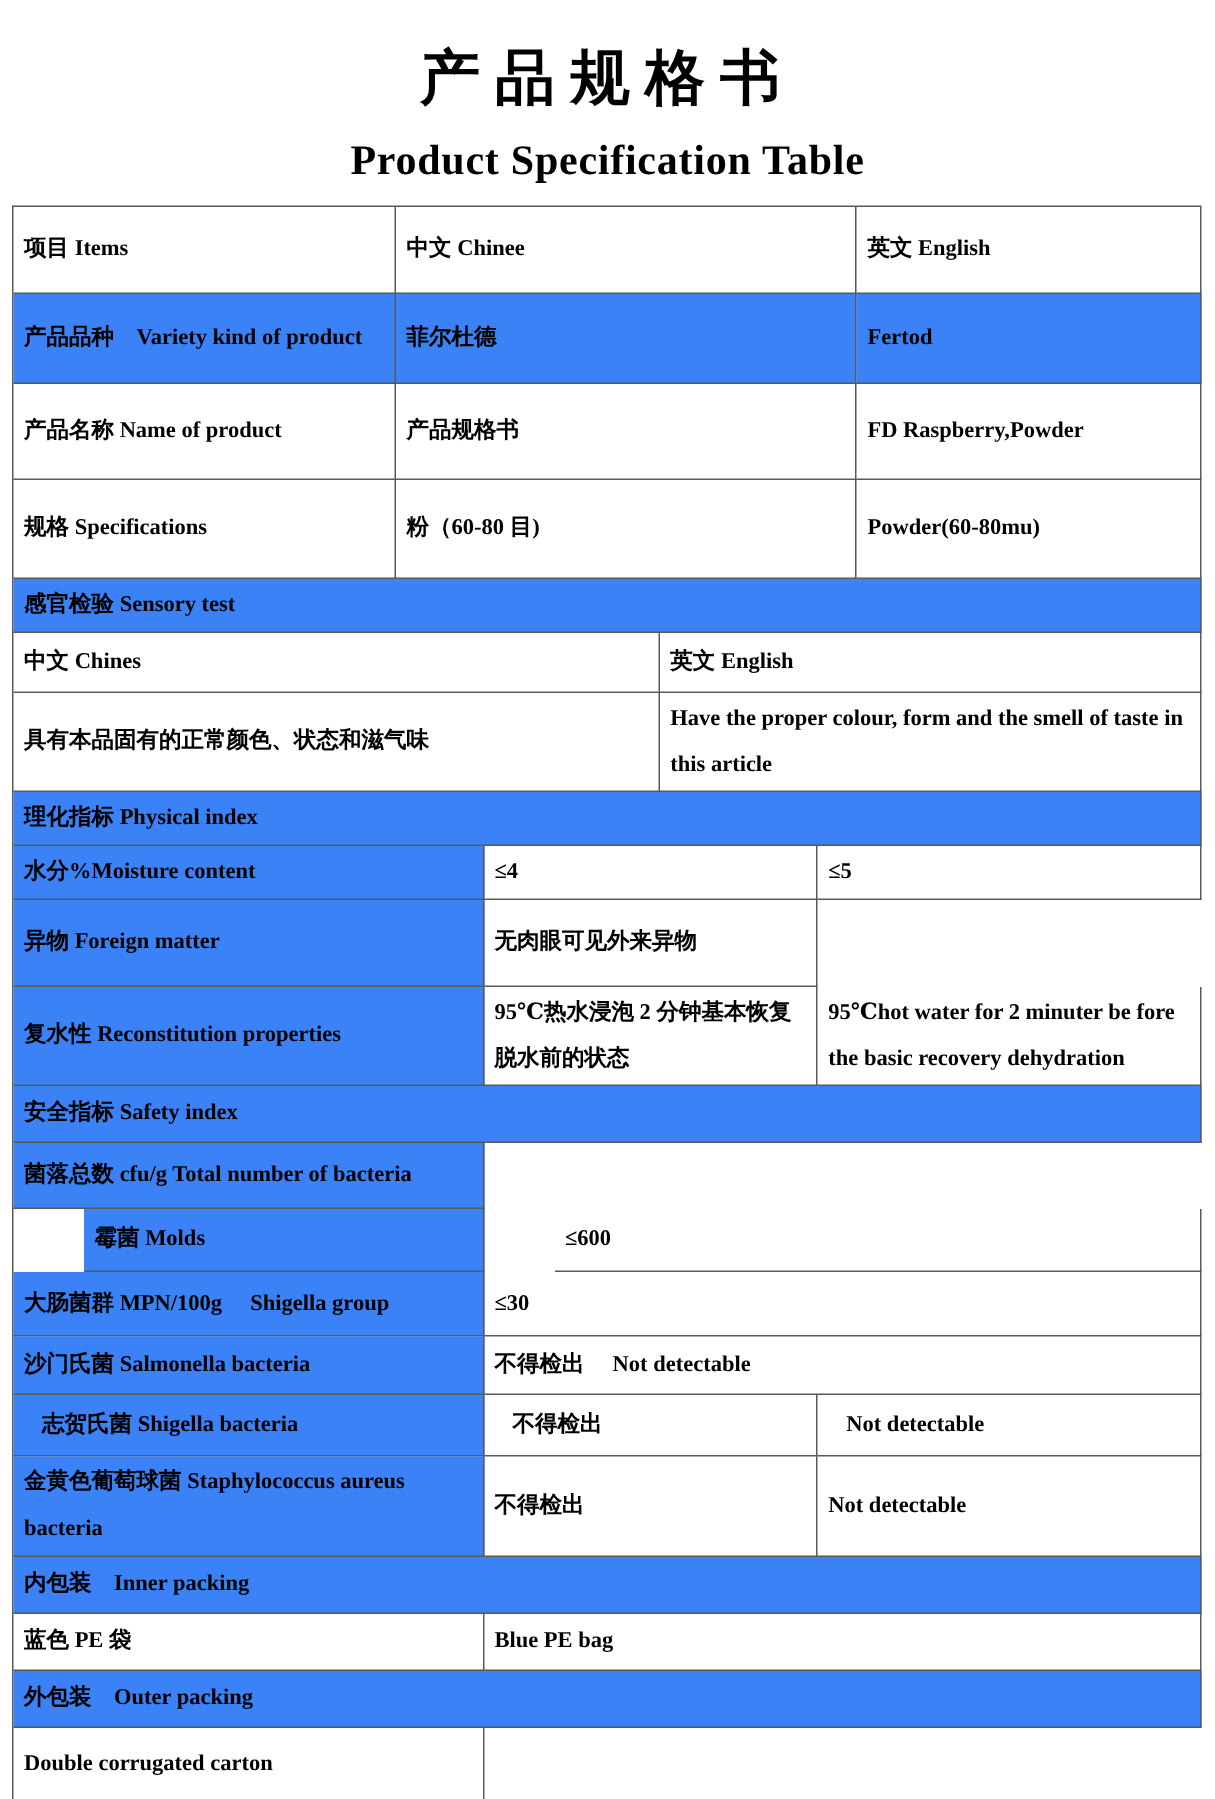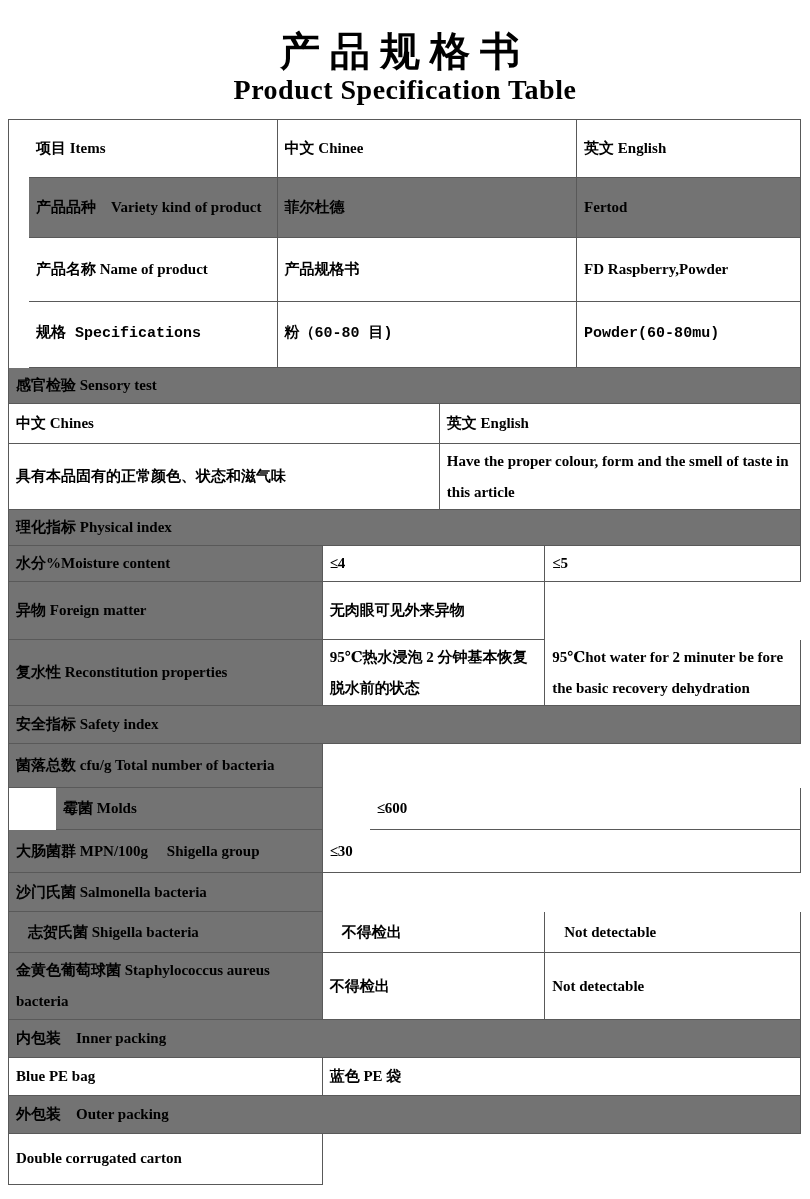--- a/index.html
+++ b/index.html
@@ -15,53 +15,54 @@
   .title-cn {
     padding-top: 6px;
     text-align: center;
     font-size: 40px;
     font-weight: bold;
     letter-spacing: 10px;
     line-height: 1.1;
     margin-top: 24px;
   }
   .title-en {
+    margin-top: 18px;
     text-align: center;
     font-size: 28px;
     font-weight: bold;
     letter-spacing: 0.5px;
   }
 
   .spec-table {
     margin: 13px 9px 0 8px;
     width: 793px;
     border-top: 1px solid #595959;
     border-left: 1px solid #595959;
   }
   .row { display: grid; }
-  .g3a { grid-template-columns: 32.2% 38.8% 29%; margin-left: 20px; }
+  .g3a { grid-template-columns: 32.2% 38.8% 29%; }
   .g2s { grid-template-columns: 54.4% 45.6%; }
   .g3b { grid-template-columns: 39.6% 28.1% 32.3%; }
   .g2b { grid-template-columns: 39.6% 60.4%; }
   .g1  { grid-template-columns: 100%; }
 
   .cell {
     border-right: 1px solid #595959;
     border-bottom: 1px solid #595959;
     display: flex;
     align-items: center;
     padding: 2px 7px;
     font-size: 15px;
     line-height: 2.05;
     overflow: hidden;
   }
-  .gray { background: #737373; }
+  .gray { background: #3b82f6; }
 
   .h58 { min-height: 58px; } .h60 { min-height: 60px; }
-  .h64 { min-height: 64px; } .h66 { min-height: 66px; font-family: Liberation Mono, monospace; }
+  .h64 { min-height: 64px; } .h66 { min-height: 66px; }
   .h32 { min-height: 32px; } .h40 { min-height: 40px; }
   .h63 { min-height: 63px; } .h35 { min-height: 35px; }
   .h34 { min-height: 34px; } .h38 { min-height: 38px; }
   .h44 { min-height: 44px; } .h42 { min-height: 42px; margin-left: 47px; }
   .h43 { min-height: 43px; } .h39 { min-height: 39px; }
   .h41 { min-height: 41px; padding-left: 19px; } .h61 { min-height: 61px; }
   .h51 { min-height: 51px; }
 </style>
 </head>
 <body>
@@ -145,41 +146,42 @@
       <div class="cell h42">≤600</div>
     </div>
 
     <div class="row g2b">
       <div class="cell h43 gray">大肠菌群 MPN/100g　 Shigella group</div>
       <div class="cell h43">≤30</div>
     </div>
 
     <div class="row g2b">
       <div class="cell h39 gray">沙门氏菌  Salmonella bacteria</div>
+      <div class="cell h39">不得检出　 Not detectable</div>
     </div>
 
     <div class="row g3b">
       <div class="cell h41 gray">志贺氏菌  Shigella bacteria</div>
       <div class="cell h41">不得检出</div>
       <div class="cell h41">Not detectable</div>
     </div>
 
     <div class="row g3b">
       <div class="cell h61 gray">金黄色葡萄球菌  Staphylococcus aureus bacteria</div>
       <div class="cell h61">不得检出</div>
       <div class="cell h61">Not detectable</div>
     </div>
 
     <div class="row g1">
       <div class="cell h38 gray">内包装　Inner packing</div>
     </div>
 
     <div class="row g2b">
+      <div class="cell h38">蓝色 PE 袋</div>
       <div class="cell h38">Blue PE bag</div>
-      <div class="cell h38">蓝色 PE 袋</div>
     </div>
 
     <div class="row g1">
       <div class="cell h38 gray">外包装　Outer packing</div>
     </div>
 
     <div class="row g2b">
       <div class="cell h51">Double corrugated carton</div>
     </div>
 

